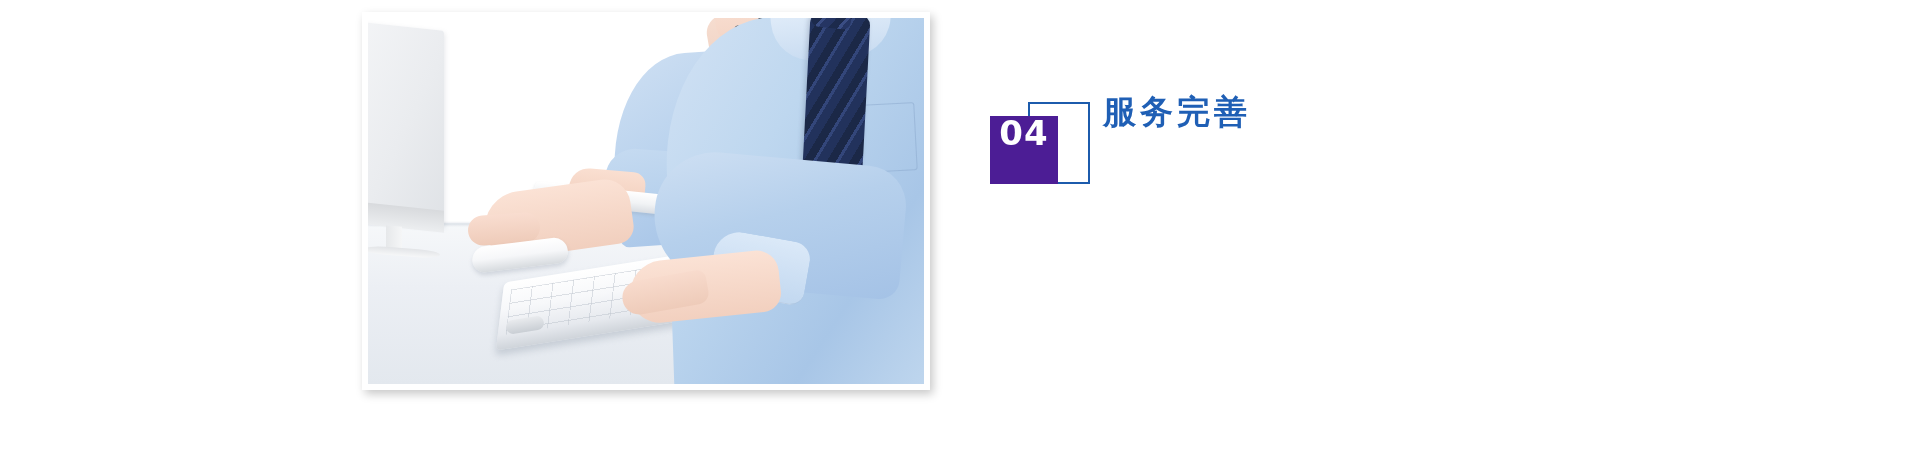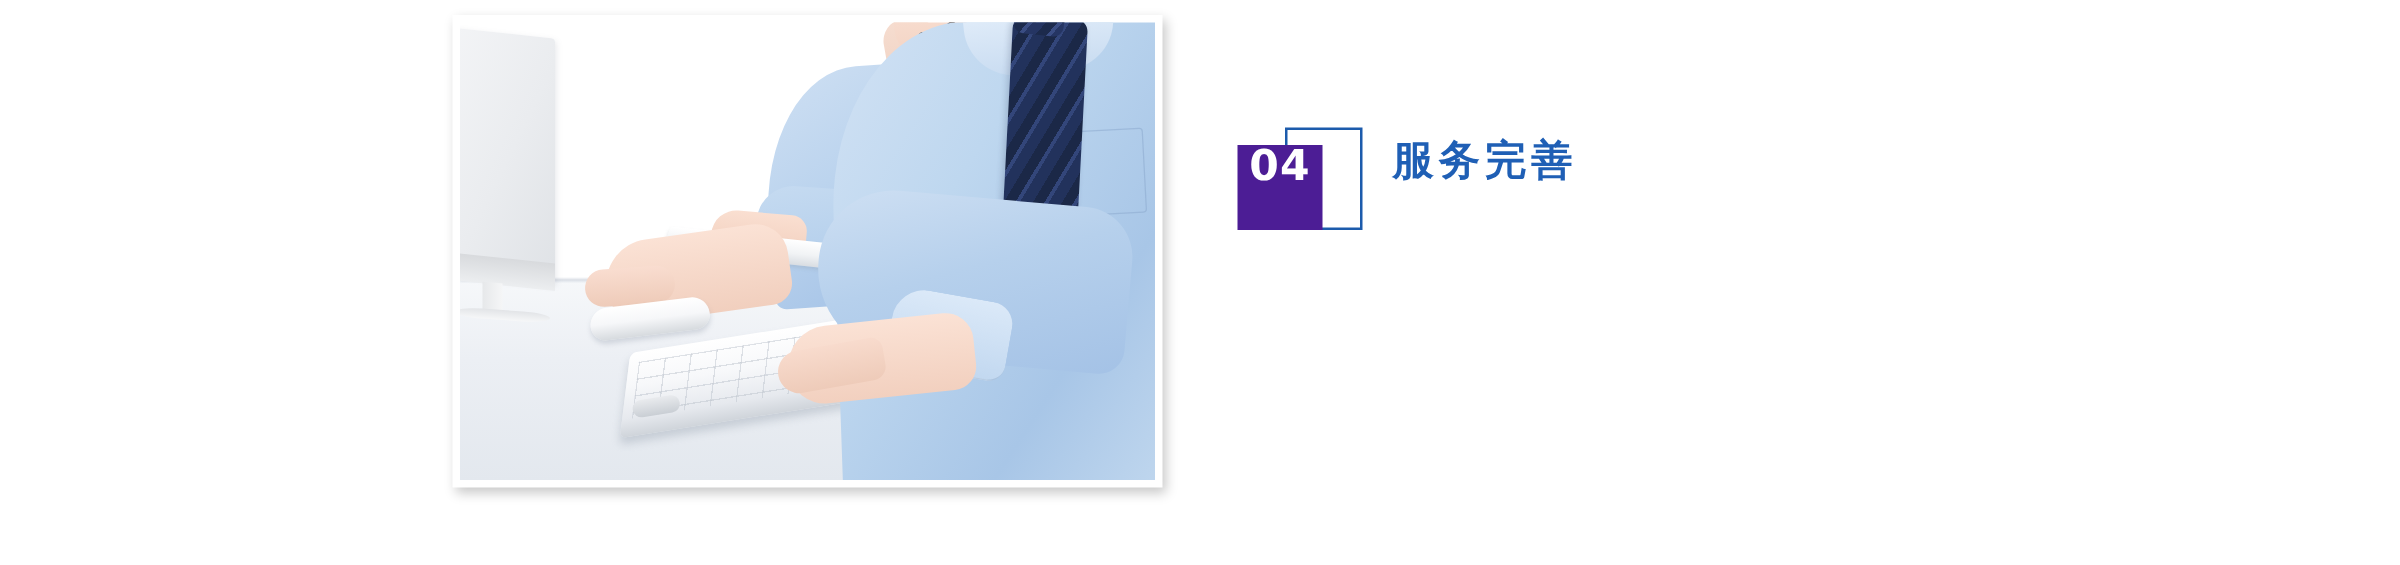--- a/index.html
+++ b/index.html
@@ -452,24 +452,23 @@
     color: #ffffff;
     font-size: 34px;
     font-weight: 700;
     letter-spacing: 1px;
     line-height: 1;
     font-family: "DejaVu Sans", "Liberation Sans", sans-serif;
   }
 
   .text-col {
     position: absolute;
-    left: 124px;
+    left: 113px;
     top: 0;
     width: 500px;
-    margin-top: 16px;
   }
   .heading {
     margin: 0;
     color: #1f5fb5;
     font-size: 33px;
     font-weight: 700;
     letter-spacing: 4px;
     line-height: 1.2;
     font-family: "DejaVu Sans", "Liberation Sans", sans-serif;
   }

